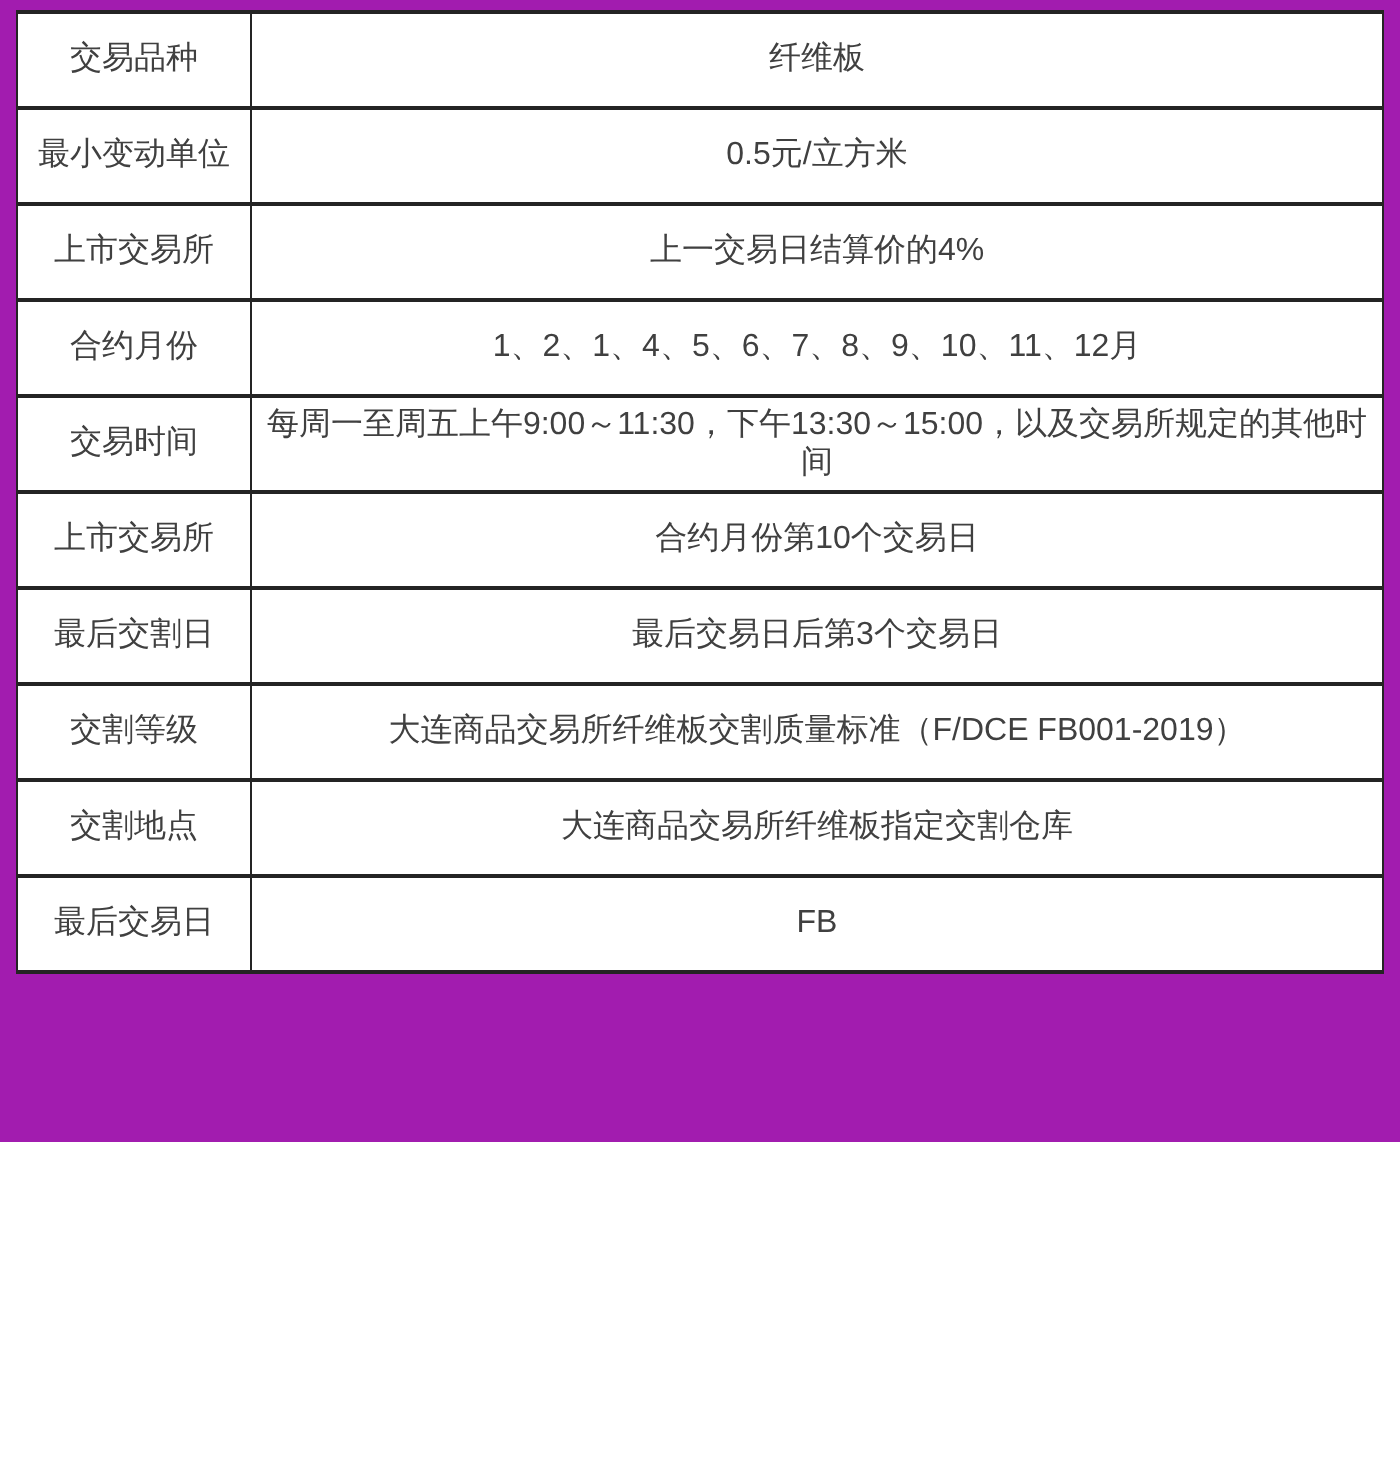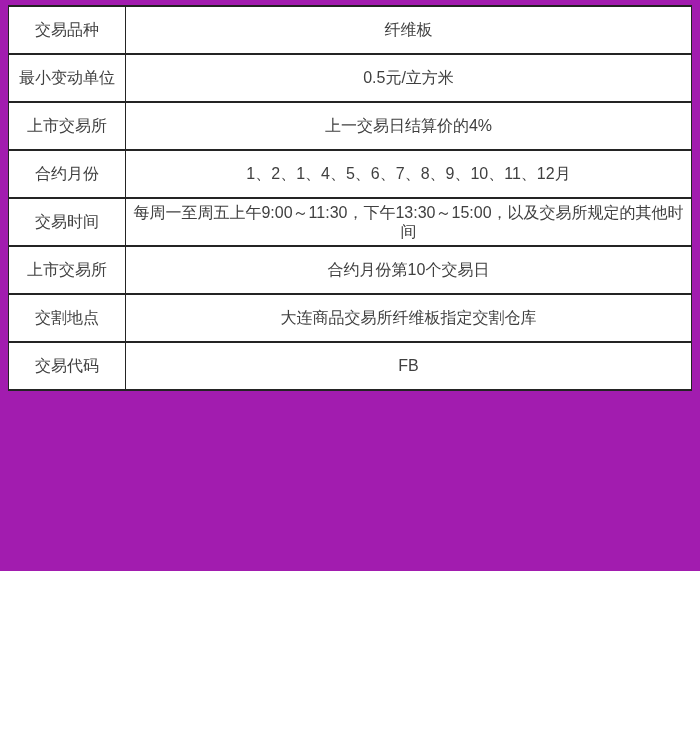--- a/index.html
+++ b/index.html
@@ -73,29 +73,37 @@
   <tr>
     <td class="label-cell">交易时间</td>
     <td class="value-cell">每周一至周五上午9:00～11:30，下午13:30～15:00，以及交易所规定的其他时间</td>
   </tr>
 
   <tr>
     <td class="label-cell">上市交易所</td>
     <td class="value-cell">合约月份第10个交易日</td>
   </tr>
 
+  <tr>
+    <td class="label-cell">最后交割日</td>
+    <td class="value-cell">最后交易日后第3个交易日</td>
+  </tr>
 
+  <tr>
+    <td class="label-cell">交割等级</td>
+    <td class="value-cell">大连商品交易所纤维板交割质量标准（F/DCE FB001-2019）</td>
+  </tr>
 
   <tr>
     <td class="label-cell">交割地点</td>
     <td class="value-cell">大连商品交易所纤维板指定交割仓库</td>
   </tr>
 
 
 
   <tr>
-    <td class="label-cell">交易代码</td>
+    <td class="label-cell">最后交易日</td>
     <td class="value-cell">FB</td>
   </tr>
 
 </tbody>
   </table>
 </div>
 
 </body></html>

